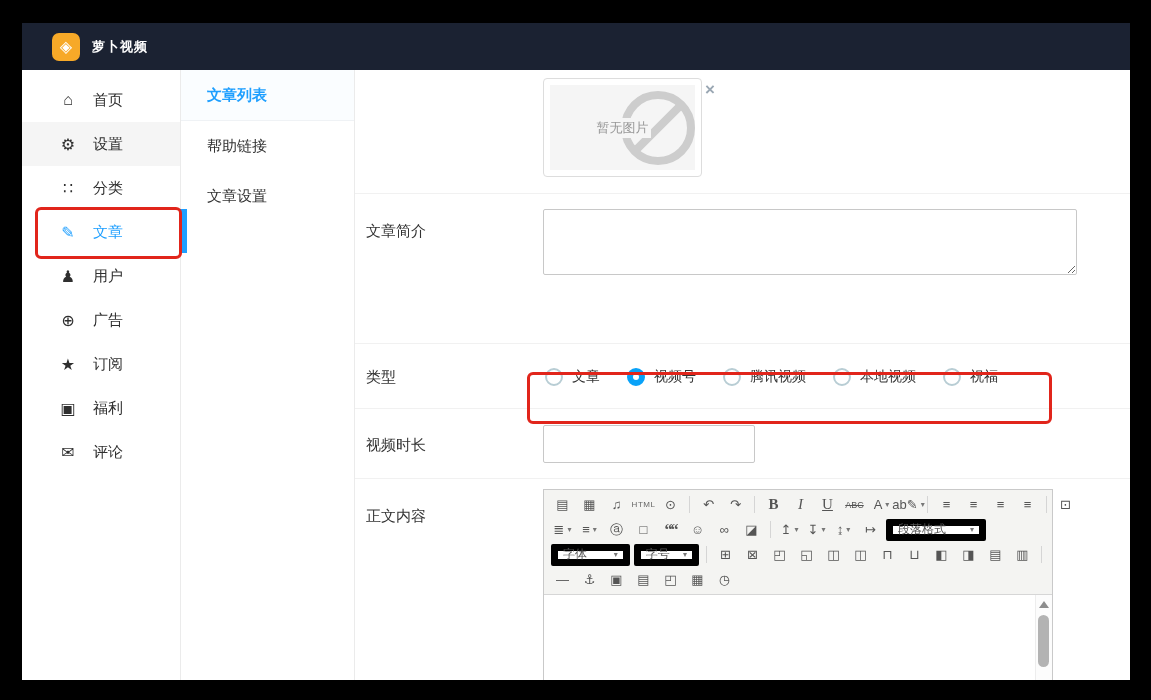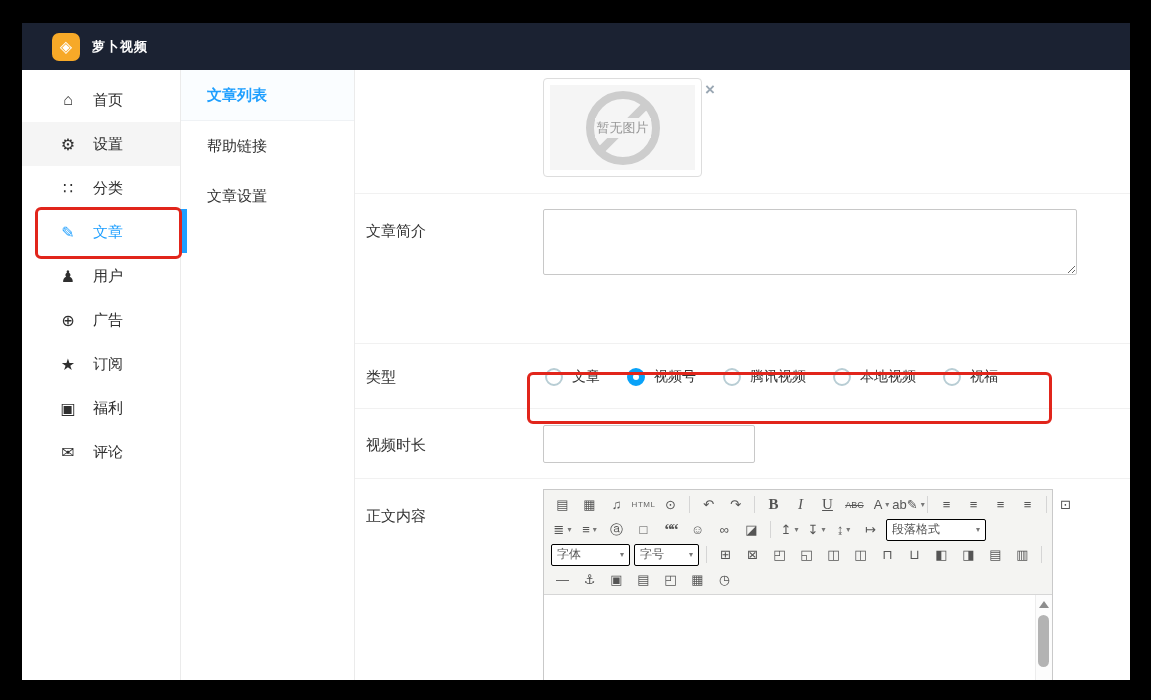--- a/index.html
+++ b/index.html
@@ -27,21 +27,21 @@
 
   
   .main{flex:1;background:#fff;position:relative;display:flex;flex-direction:column;min-width:0;}
   .form-row{position:relative;box-sizing:border-box;flex:0 0 auto;}
   .form-row + .form-row{border-top:1px solid #f1f1f1;}
   .f-label{position:absolute;left:11px;font-size:15px;color:#333;}
 
   
   .row-cover{height:123px;}
   .cover-card{position:absolute;left:188px;top:8px;width:159px;height:99px;border:1px solid #ddd;border-radius:4px;background:#fff;box-sizing:border-box;padding:6px;}
-  .cover-inner{width:100%;height:100%;background:#f5f5f5;position:relative;display:flex;align-items:center;justify-content:center;}
+  .cover-inner{width:100%;height:100%;background:#f5f5f5;position:relative;display:flex;align-items:center;justify-content:flex-end;}
   .noimg-circle{width:58px;height:58px;border:8px solid #cdcdcd;border-radius:50%;position:relative;}
   .noimg-circle::after{content:"";position:absolute;left:50%;top:50%;width:8px;height:62px;background:#cdcdcd;transform:translate(-50%,-50%) rotate(45deg);}
   .noimg-text{position:absolute;left:50%;top:50%;transform:translate(-50%,-50%);background:#f5f5f5;color:#979797;font-size:13px;padding:1px 2px;white-space:nowrap;}
   .cover-close{position:absolute;left:350px;top:11px;color:#9aa7b3;font-size:17px;font-weight:bold;cursor:pointer;line-height:1;}
 
   
   .row-intro{height:102px;}
   .row-intro .f-label{top:28px;}
   .intro-textarea{position:absolute;left:188px;top:15px;width:534px;height:66px;border:1px solid #c8c8c8;border-radius:2px;resize:both;font-family:inherit;box-sizing:border-box;}
 
@@ -76,21 +76,21 @@
   .tb-sep{width:1px;height:17px;background:#d5d5d5;margin:0 5px;flex:0 0 auto;}
   .tb-gap{flex:1;}
   .caret{display:none;font-size:8px;color:#777;margin-left:3px;}
   .drop .caret{display:inline;}
   .serif-b{font-family:"Liberation Serif",serif;font-weight:bold;font-size:15px;}
   .serif-i{font-family:"Liberation Serif",serif;font-style:italic;font-size:15px;}
   .serif-u{font-family:"Liberation Serif",serif;font-size:15px;text-decoration:underline;}
   .strike{font-size:9px;text-decoration:line-through;letter-spacing:0;}
   .quote{font-family:"Liberation Serif",serif;font-weight:bold;font-size:16px;letter-spacing:-2px;}
   .txt{font-size:8px;color:#666;letter-spacing:.5px;}
-  .select{background:#fff;border:1px solid #000000;height:22px;padding:0 5px;font-size:12px;color:#555;display:inline-flex;align-items:center;justify-content:space-between;box-sizing:border-box;margin:0 2px;cursor:pointer;}
+  .select{background:#fff;border:7px solid #000000;height:22px;padding:0 5px;font-size:12px;color:#555;display:inline-flex;align-items:center;justify-content:space-between;box-sizing:border-box;margin:0 2px;cursor:pointer;}
   .select .caret{display:inline;}
   [data-name="font-family-select"]{width:88px;}
   [data-name="font-size-select"]{width:72px;}
   [data-name="paragraph-format-select"]{width:100px;}
   .ed-content{position:relative;height:120px;background:#fff;}
   .ed-scroll{position:absolute;right:0;top:0;bottom:-60px;width:16px;background:#fcfcfc;border-left:1px solid #ededed;}
   .scroll-up{position:absolute;left:50%;top:6px;transform:translateX(-50%);width:0;height:0;border-left:5px solid transparent;border-right:5px solid transparent;border-bottom:7px solid #8d8d8d;cursor:pointer;}
   .scroll-thumb{position:absolute;left:2px;top:20px;width:11px;height:52px;background:#b3b3b3;border-radius:6px;cursor:pointer;}
 
   

